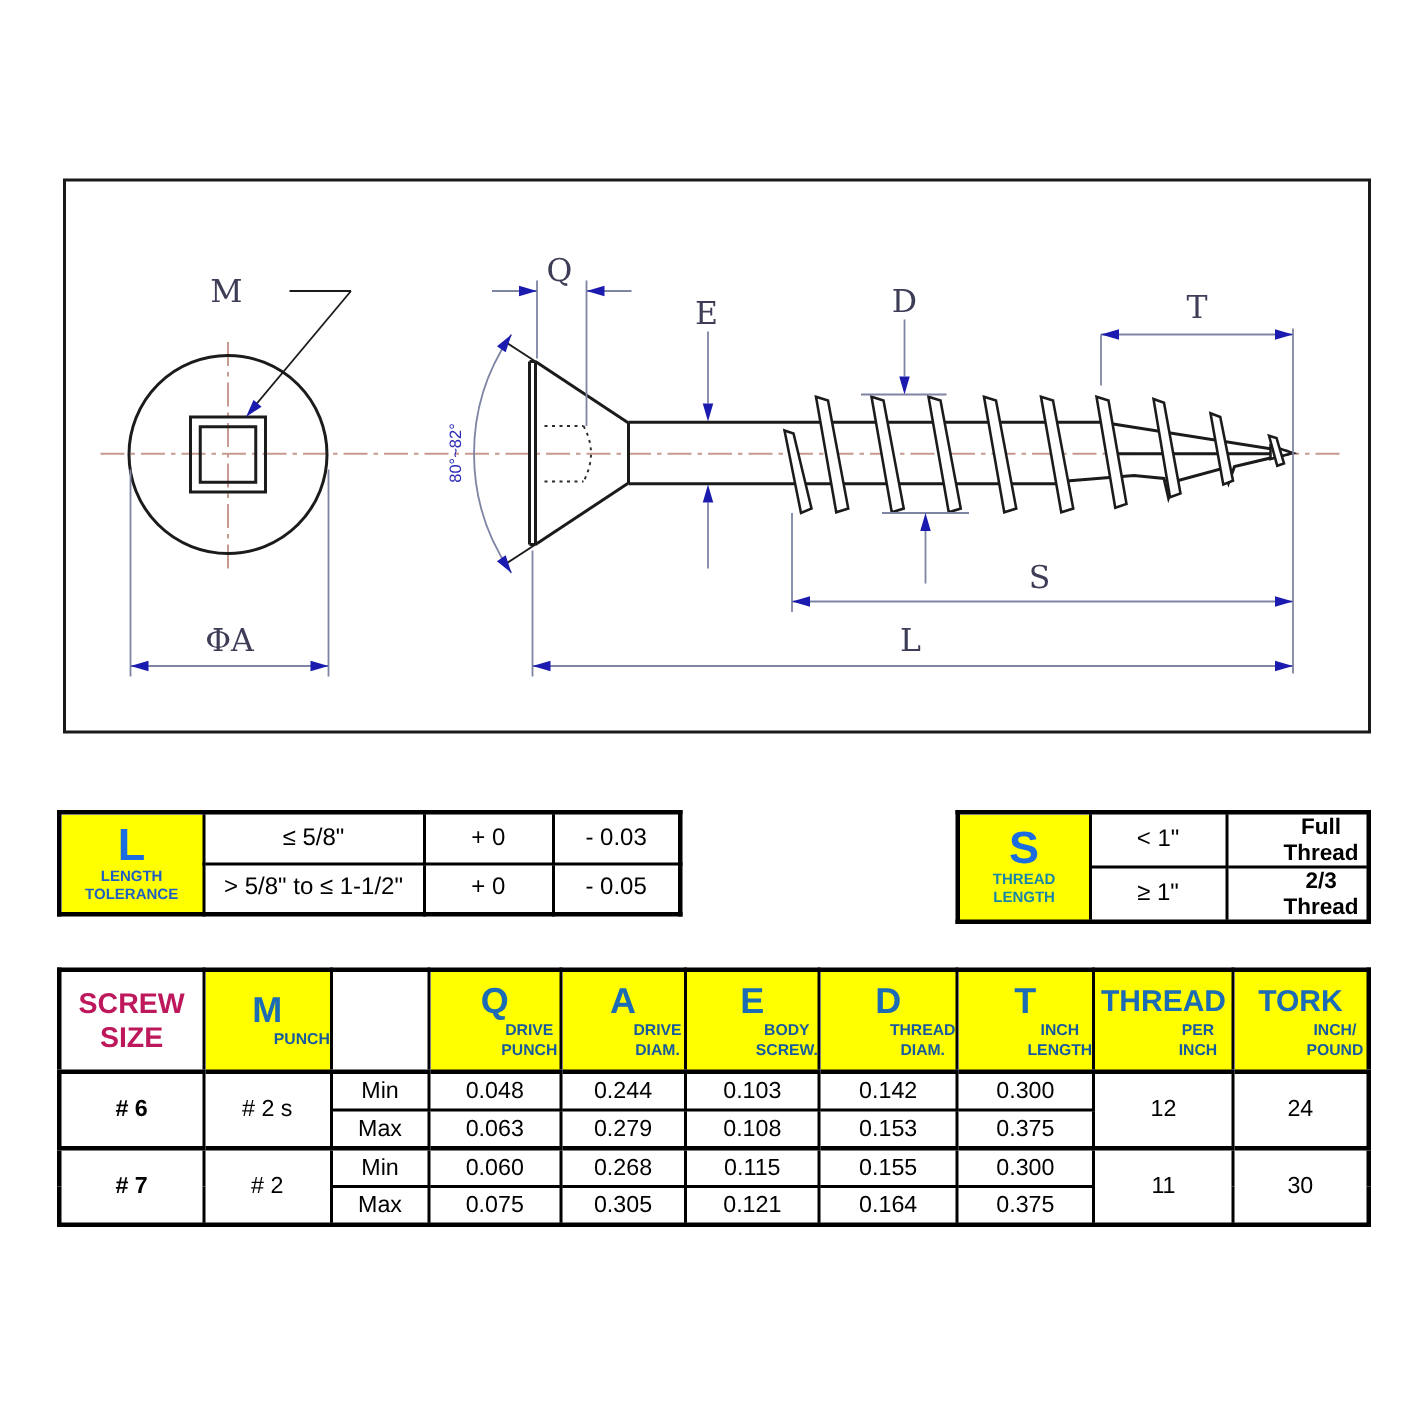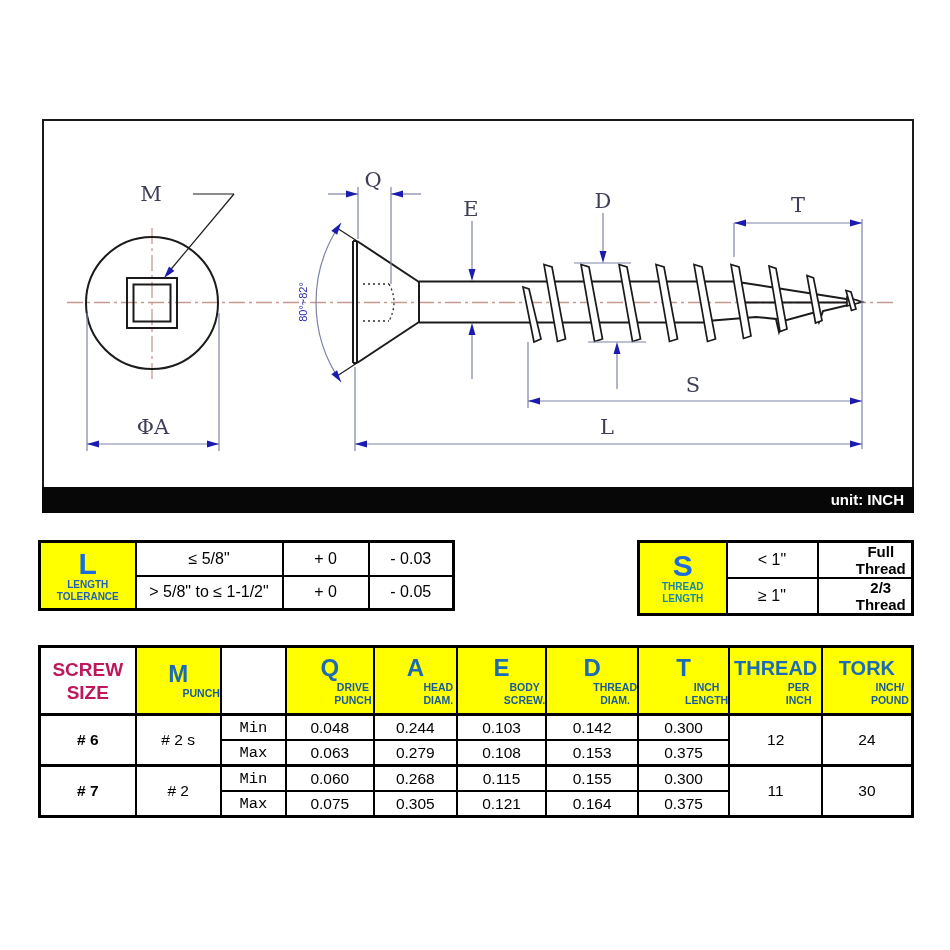--- a/index.html
+++ b/index.html
@@ -40,21 +40,21 @@
   .hrow td{height:65px;}
   .drow td{height:23px;font-size:15.5px;}
   tr.sub td{border-top-width:1px;}
   tr.grp td{border-top-width:3px;}
   .hsym{font-size:24px;font-weight:bold;color:#1c6bb5;line-height:26px;}
   .hsym.sm{font-size:20px;}
   .hlab{font-size:10.5px;font-weight:bold;color:#175a9e;line-height:13px;padding-left:46px;}
   .screw1,.screw2{font-size:19px;font-weight:bold;color:#be185d;line-height:23px;}
   .szcell{font-size:17px;font-weight:bold;}
   .pncell{font-size:16px;}
-  .mmcell{font-size:14px;font-family:Liberation Mono, monospace;}
+  .mmcell{font-size:14px;}
 </style>
 </head>
 <body>
 
 <div class="page">
 
   <div class="frame">
     <svg width="868" height="366" viewBox="43 120 868 366">
 
       <g>
@@ -176,23 +176,20 @@
       <g>
         <line class="dim" x1="354" y1="366" x2="354" y2="450"></line>
         <line class="dim" x1="354" y1="443" x2="861" y2="443"></line>
         <polygon class="ah" points="354,443 366,439.5 366,446.5"></polygon>
         <polygon class="ah" points="861,443 849,439.5 849,446.5"></polygon>
         <text class="lbl" x="606" y="433" text-anchor="middle">L</text>
       </g>
     </svg>
   </div>
 
-  <div class="unitbar">
-    <span>unit: INCH</span>
-  </div>
 
   <div class="tolL">
     <table>
       <colgroup>
           <col style="width:96px">
           <col style="width:147px">
           <col style="width:86px">
           <col style="width:85px">
         </colgroup>
       <tbody>
@@ -267,21 +264,21 @@
         <td>
           <div class="hsym"></div>
           <div class="hlab"></div>
         </td>
         <td class="yell">
           <div class="hsym">Q</div>
           <div class="hlab">DRIVE PUNCH</div>
         </td>
         <td class="yell">
           <div class="hsym">A</div>
-          <div class="hlab">HEAD DIAM.</div>
+          <div class="hlab">DRIVE DIAM.</div>
         </td>
         <td class="yell">
           <div class="hsym">E</div>
           <div class="hlab">BODY SCREW.</div>
         </td>
         <td class="yell">
           <div class="hsym">D</div>
           <div class="hlab">THREAD DIAM.</div>
         </td>
         <td class="yell">

